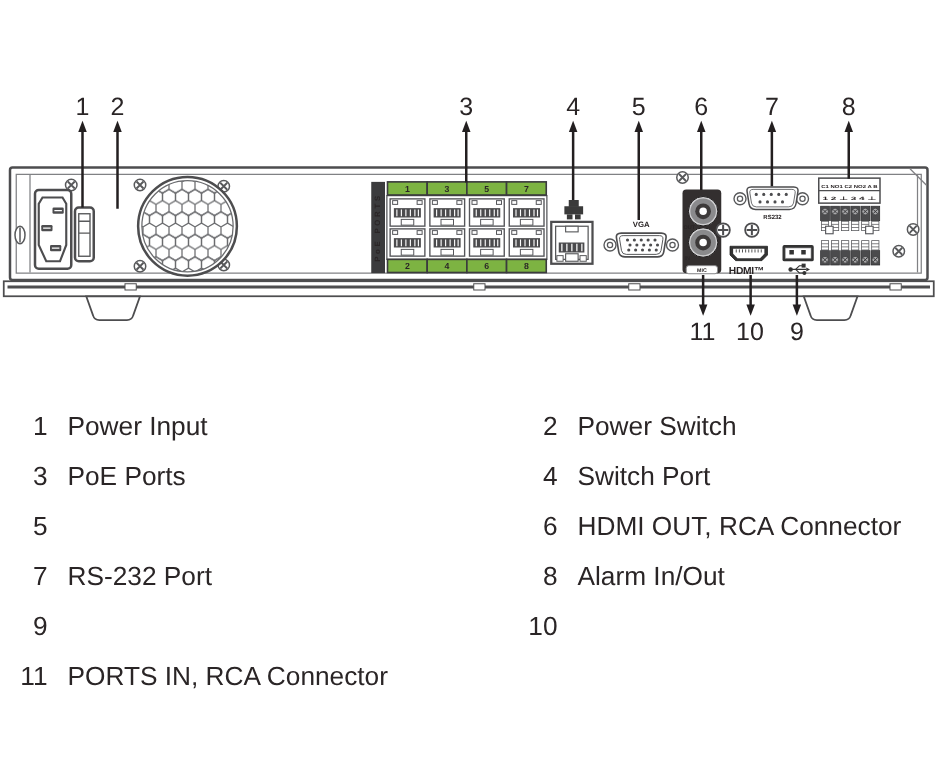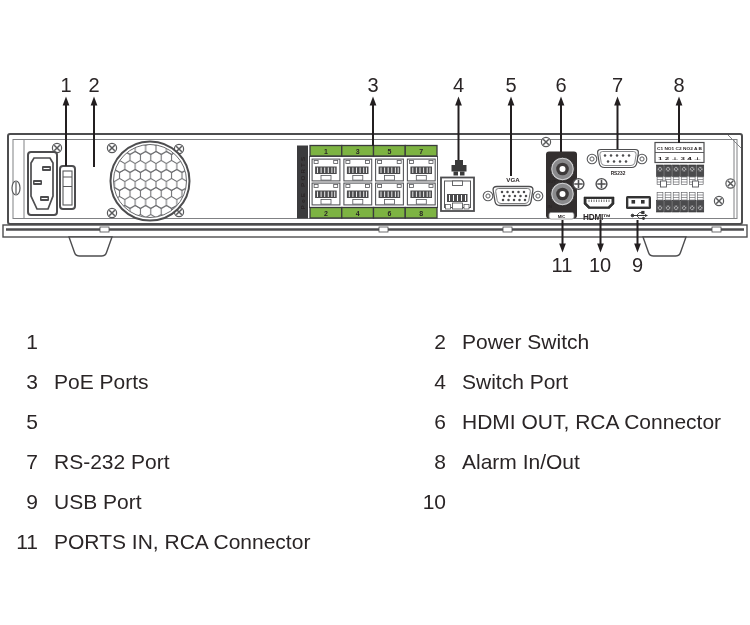--- a/index.html
+++ b/index.html
@@ -350,35 +350,35 @@
       <text x="562" y="272">11</text>
       <text x="600" y="272">10</text>
       <text x="637.5" y="272">9</text>
     </g>
   </g>
 </svg>
 
 <div class="legend-col left">
   <div class="legend-row">
     <span class="legend-num">1</span>
+    <span class="legend-lbl">Power Input</span>
   </div>
   <div class="legend-row">
     <span class="legend-num">3</span>
     <span class="legend-lbl">PoE Ports</span>
   </div>
   <div class="legend-row">
     <span class="legend-num">5</span>
   </div>
   <div class="legend-row">
     <span class="legend-num">7</span>
     <span class="legend-lbl">RS-232 Port</span>
   </div>
   <div class="legend-row">
     <span class="legend-num">9</span>
-    <span class="legend-lbl">USB Port</span>
   </div>
   <div class="legend-row">
     <span class="legend-num">11</span>
     <span class="legend-lbl">PORTS IN, RCA Connector</span>
   </div>
 </div>
 
 <div class="legend-col right">
   <div class="legend-row">
     <span class="legend-num">2</span>

